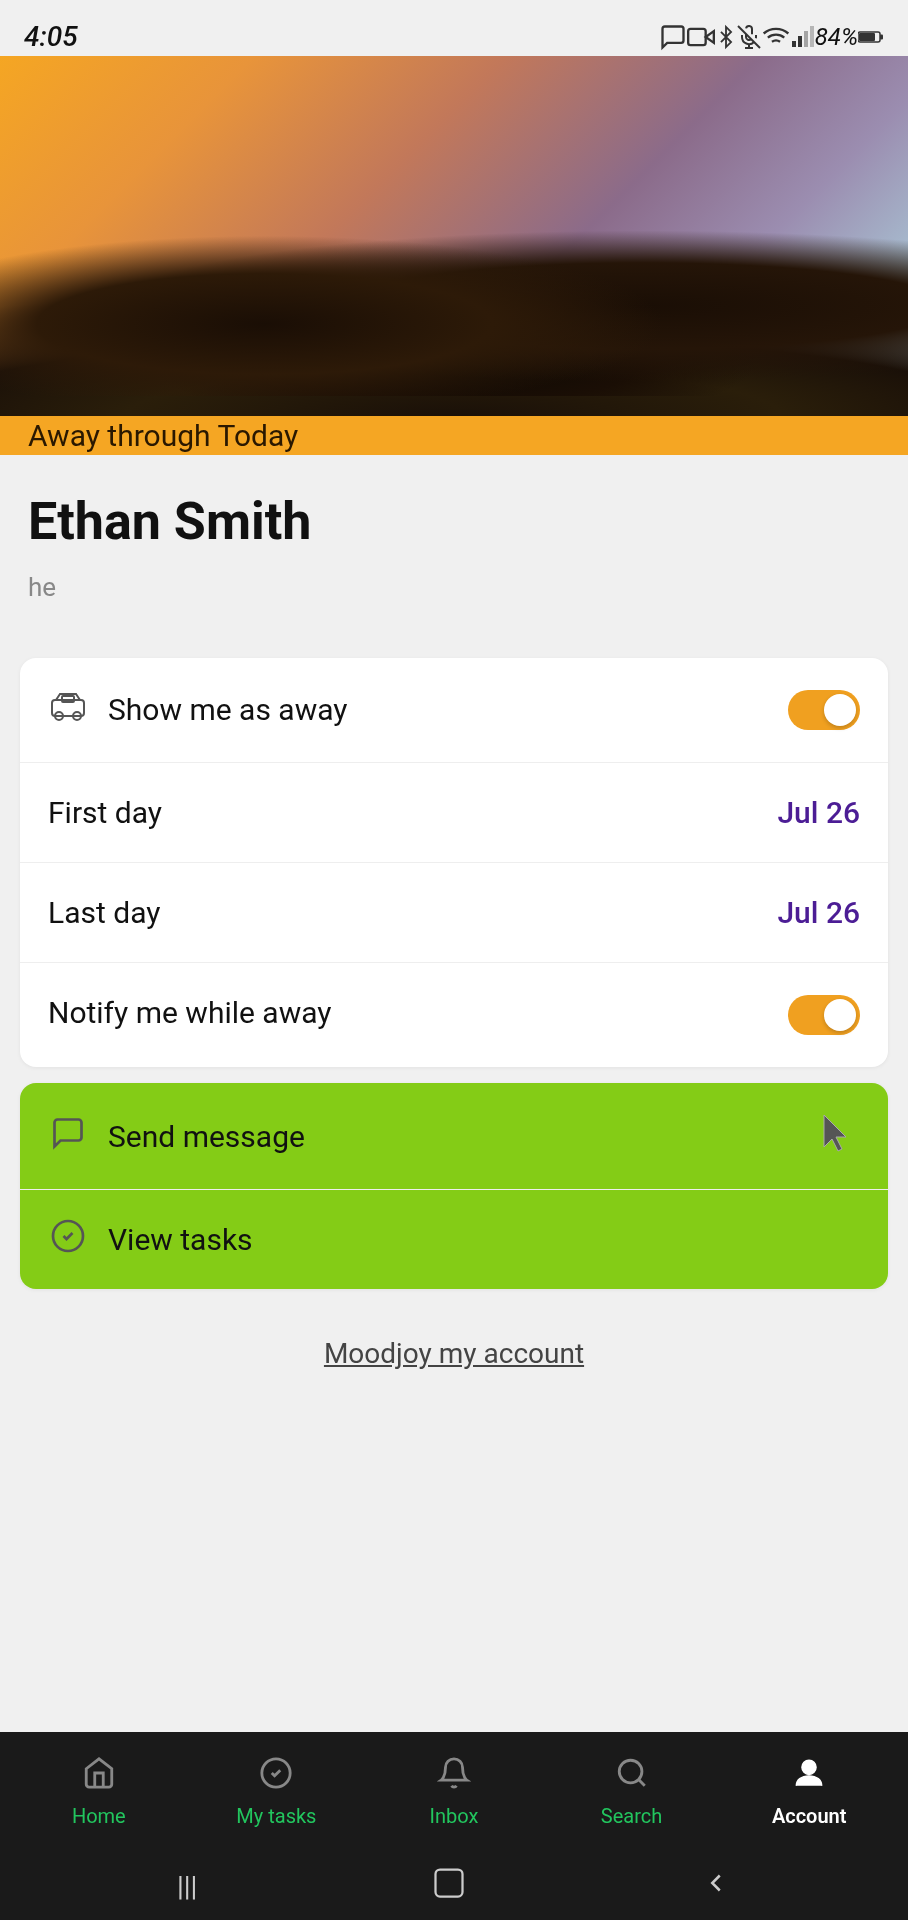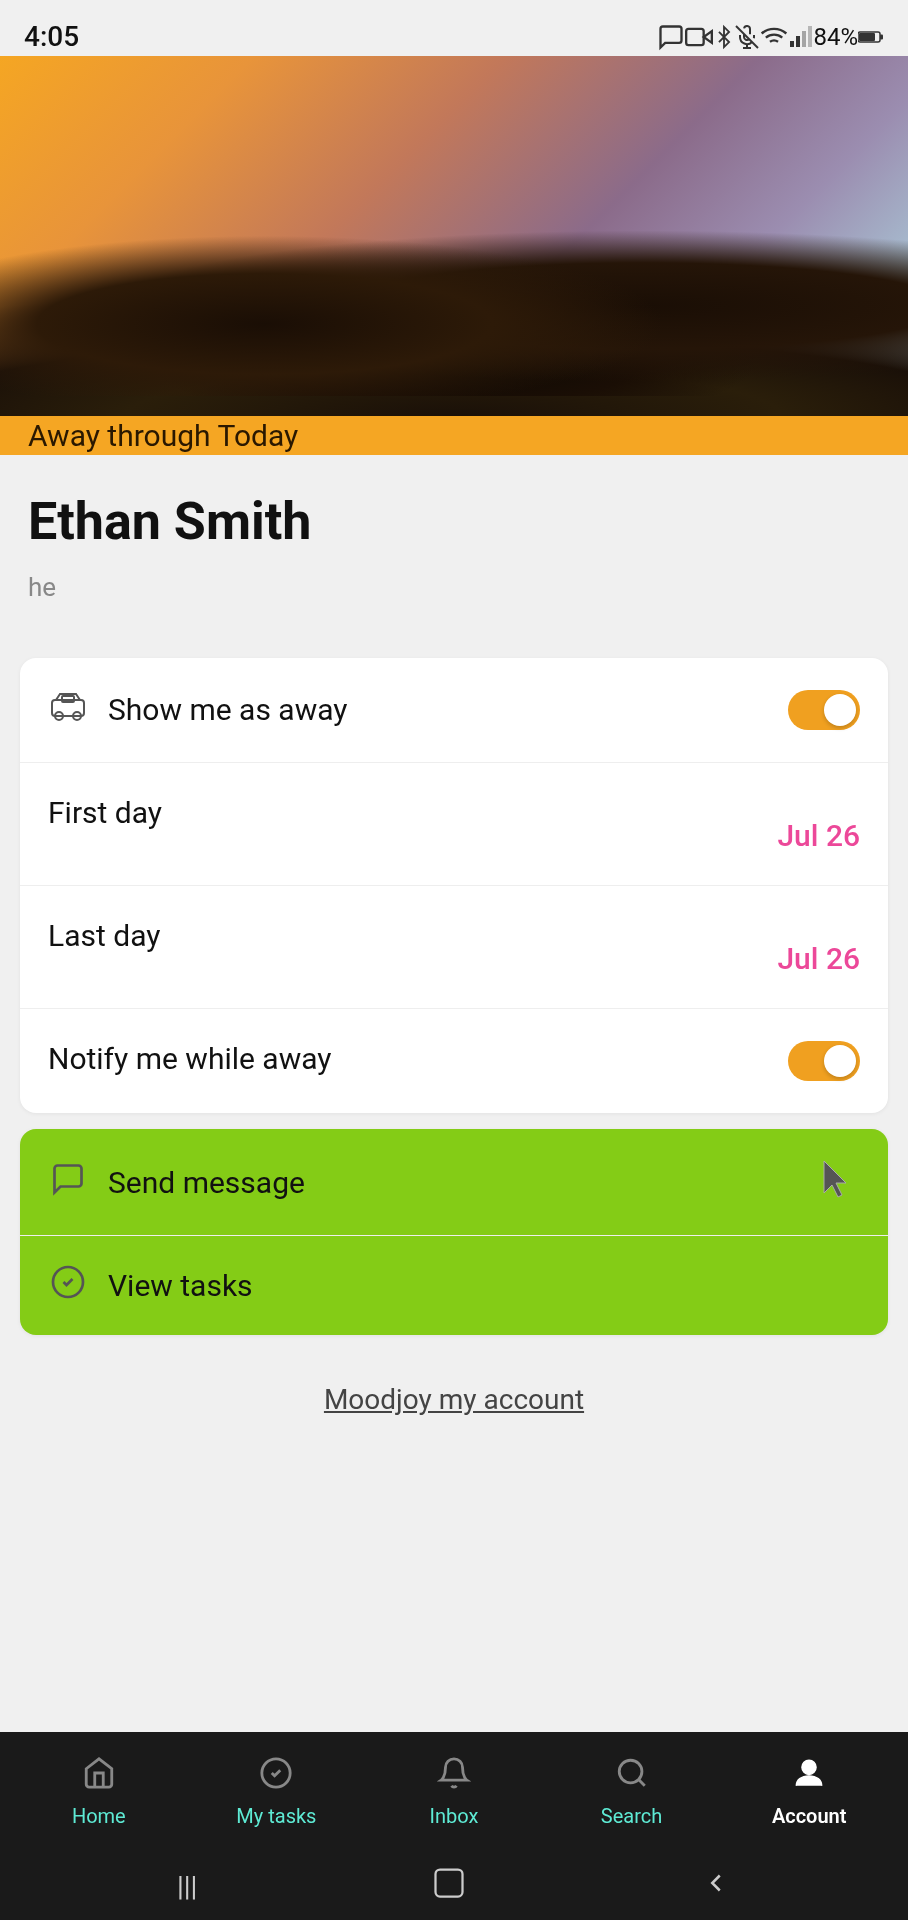--- a/index.html
+++ b/index.html
@@ -15,20 +15,21 @@
     }
 
     
     .status-bar {
       display: flex;
       justify-content: space-between;
       align-items: center;
       padding: 25px 24px 8px;
       background: #f0f0f0;
       height: 56px;
+      font-style: italic;
     }
     .status-time {
       font-size: 28px;
       font-weight: 500;
       color: #111;
     }
     .status-icons {
       display: flex;
       align-items: center;
       font-size: 22px;
@@ -129,23 +130,22 @@
     .settings-icon {
       font-size: 30px;
       color: #555;
     }
     .settings-label {
       font-size: 30px;
       color: #111;
     }
     .settings-value {
       font-size: 30px;
-      color: #ec4899;
+      color: #4c1d95;
       font-weight: 500;
-      margin-top: 23px;
     }
 
     
     .toggle-switch {
       width: 72px;
       height: 40px;
       background: #f0a020;
       border-radius: 20px;
       position: relative;
       cursor: pointer;
@@ -227,21 +227,21 @@
     }
     .nav-icon {
       font-size: 32px;
       color: #888;
     }
     .nav-icon.active {
       color: #fff;
     }
     .nav-label {
       font-size: 20px;
-      color: #5eead4;
+      color: #22c55e;
     }
     .nav-label.active {
       color: #fff;
       font-weight: 600;
     }
 
     
     .system-nav {
       position: fixed;
       bottom: 0;

